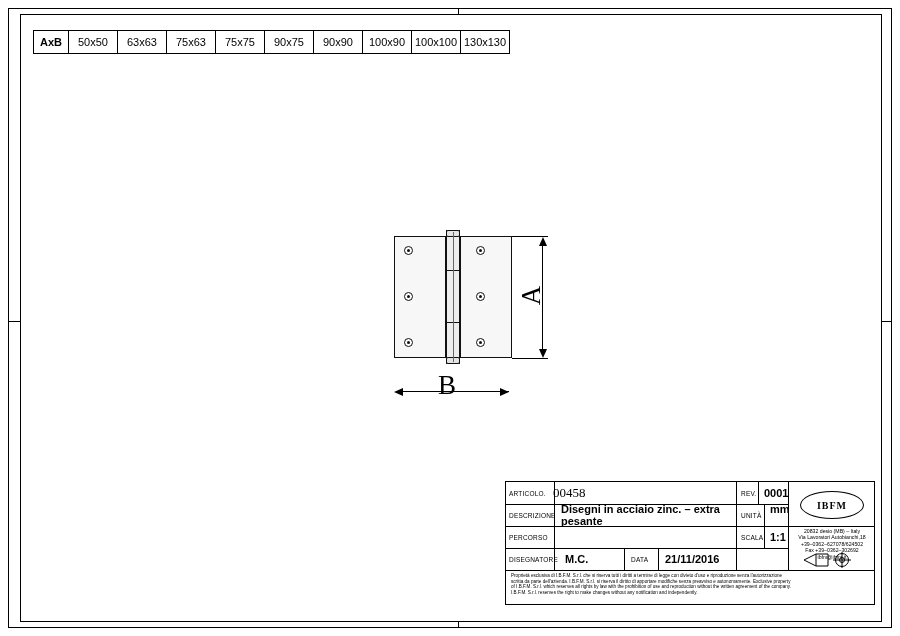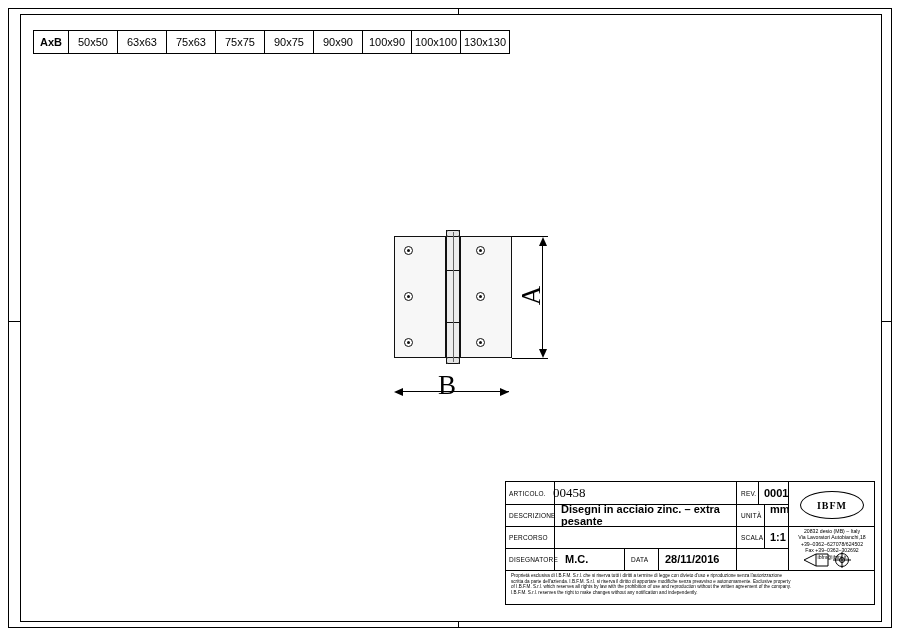--- a/index.html
+++ b/index.html
@@ -363,21 +363,21 @@
     <div class="tb-cell tb-lbl" style="left:232px; top:22px; width:26px; height:22px;">UNITÀ</div>
     <div class="tb-cell tb-val" style="left:261px; top:16px; width:20px; height:22px;">mm</div>
 
     <div class="tb-cell tb-lbl" style="left:0; top:44px; width:48px; height:22px;">PERCORSO</div>
     <div class="tb-cell tb-lbl" style="left:232px; top:44px; width:26px; height:22px;">SCALA</div>
     <div class="tb-cell tb-val" style="left:261px; top:44px; width:20px; height:22px;">1:1</div>
 
     <div class="tb-cell tb-lbl" style="left:0; top:66px; width:48px; height:22px;">DISEGNATORE</div>
     <div class="tb-cell tb-val" style="left:56px; top:66px; width:64px; height:22px;">M.C.</div>
     <div class="tb-cell tb-lbl" style="left:122px; top:66px; width:30px; height:22px;">DATA</div>
-    <div class="tb-cell tb-val" style="left:156px; top:66px; width:72px; height:22px;">28/11/2016</div>
+    <div class="tb-cell tb-val" style="left:156px; top:66px; width:72px; height:22px;">21/11/2016</div>
 
     <svg class="proj-symbol" viewBox="0 0 60 16">
       <path d="M2 8 L14 2 L14 14 Z" fill="none" stroke="#000" stroke-width="1"></path>
       <path d="M14 2 L26 2 M14 14 L26 14 M26 2 L26 14" fill="none" stroke="#000" stroke-width="1"></path>
       <circle cx="40" cy="8" r="6.5" fill="none" stroke="#000" stroke-width="1"></circle>
       <circle cx="40" cy="8" r="2.5" fill="none" stroke="#000" stroke-width="1"></circle>
       <line x1="31" y1="8" x2="49" y2="8" stroke="#000" stroke-width="1"></line>
       <line x1="40" y1="0" x2="40" y2="16" stroke="#000" stroke-width="1"></line>
     </svg>
 

